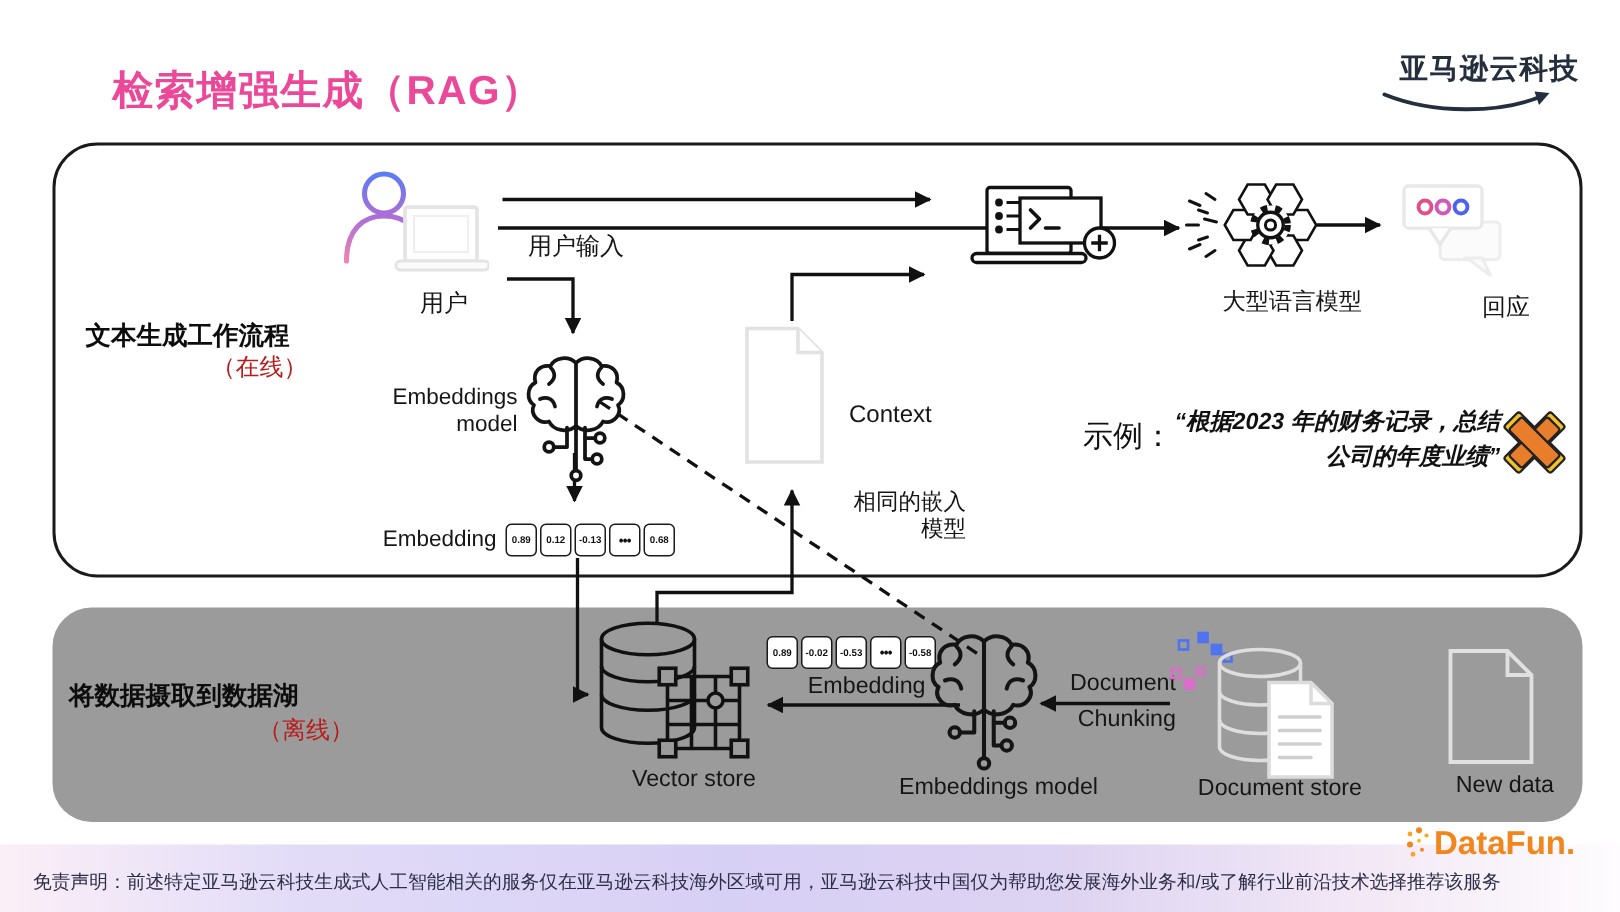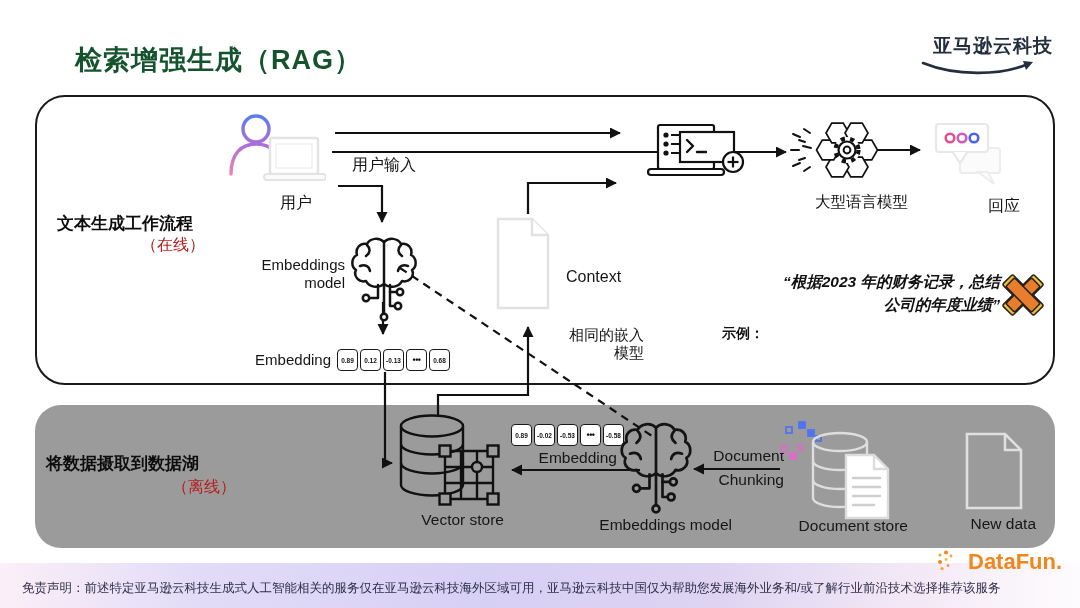--- a/index.html
+++ b/index.html
@@ -2,37 +2,37 @@
 <html><head>
 <meta charset="utf-8">
 <style>
   html,body{margin:0;padding:0;background:#fff;}
   .stage{position:relative;width:1080px;height:608px;background:#fff;overflow:hidden;
          font-family:"Liberation Sans","DejaVu Sans",sans-serif;color:#111;}
   .abs{position:absolute;}
   .lbl{font-size:15px;line-height:1.22;color:#161616;}
   .center{text-align:right;}
   .right{text-align:right;}
-  .title{font-size:27px;font-weight:bold;letter-spacing:1px;color:#14532d;}
+  .title{font-size:27px;font-weight:bold;letter-spacing:1px;color:#ec4899;}
   .panel-online{left:35px;top:95px;width:1020px;height:290px;border:2px solid #1a1a1a;
                 border-radius:30px;background:#fff;box-sizing:border-box;}
   .panel-offline{left:35px;top:405px;width:1020px;height:143px;border-radius:26px;background:#9b9b9b;}
   .sec-title{font-size:17px;font-weight:bold;color:#0d0d0d;}
   .sec-sub{font-size:16px;color:#b91c1c;}
   .vec{display:flex;gap:2px;}
   .vec .cell{width:21px;height:22px;border:1.6px solid #1a1a1a;border-radius:4px;background:#fff;
              display:flex;align-items:center;justify-content:center;font-size:6.5px;font-weight:bold;box-sizing:border-box;}
   .vec .cell.dots{font-size:9px;letter-spacing:-0.5px;}
   .vec.on-gray .cell{background:#fff;}
-  .example-label{font-size:14px;font-weight:bold;margin-top:48px;}
+  .example-label{font-size:20px;font-weight:normal;}
   .example-quote{font-size:15.5px;font-weight:600;font-style:italic;line-height:1.5;}
   .disclaimer-bar{left:0;top:563px;width:1080px;height:45px;
       background:linear-gradient(90deg,#fbeff7 0%,#e2dcf8 18%,#d7d0f5 45%,#ddd3f2 65%,#f3e9f6 85%,#fefcfe 100%);}
   .disclaimer-text{left:22px;top:580px;font-size:12.5px;color:#2e2e48;}
-  .datafun{left:936px;top:549px;display:flex;align-items:center;gap:14px;}
+  .datafun{left:936px;top:549px;display:flex;align-items:flex-end;gap:2px;}
   .datafun .df-text{font-size:22px;font-weight:800;color:#f0861c;letter-spacing:0;}
   .brand{left:903px;top:33px;width:150px;text-align:right;}
   .brand .brand-text{font-size:19px;font-weight:800;color:#232f3e;letter-spacing:1px;}
   svg{display:block;}
 </style>
 </head>
 <body>
 
 <div class="stage">
 

